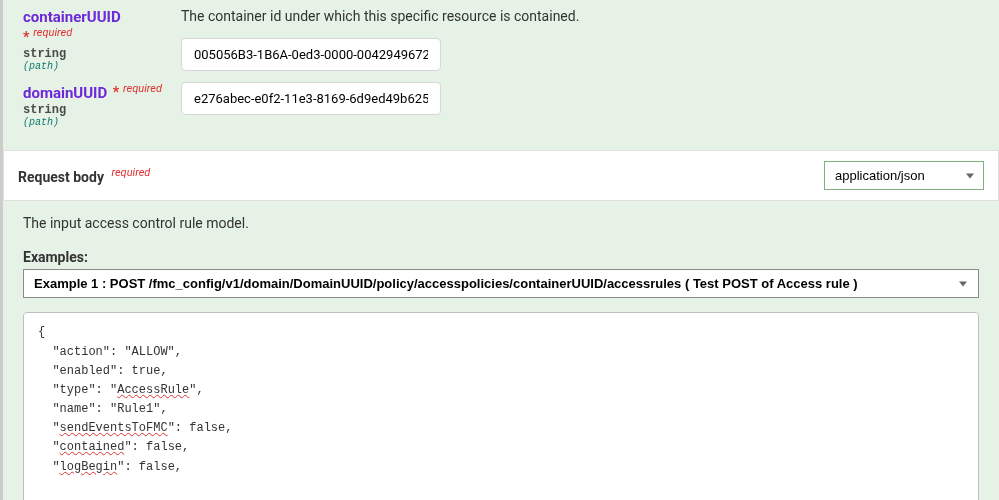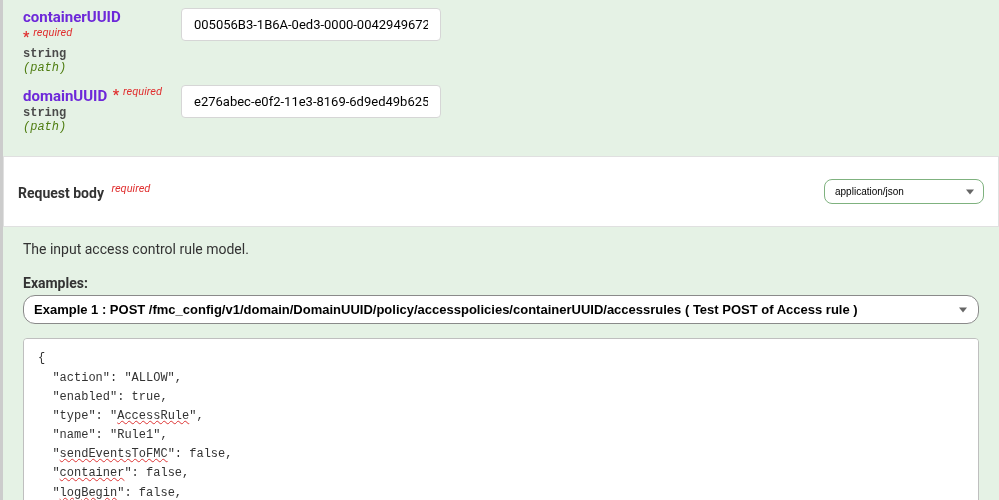--- a/index.html
+++ b/index.html
@@ -5,33 +5,33 @@
     * { box-sizing: border-box; margin: 0; padding: 0; }
     body { font-family: -apple-system, BlinkMacSystemFont, "Segoe UI", Roboto, sans-serif; font-size: 14px; background: #fff; color: #333; }
     .panel { background: #e5f2e5; border-left: 3px solid #ccc; }
     .param-section { padding: 8px 20px 12px 20px; }
     .param-row { display: flex; gap: 18px; margin-bottom: 10px; }
     .param-left { width: 140px; flex-shrink: 0; }
     .param-name { font-size: 15px; font-weight: 700; color: #6d28d9; display: inline; }
     .star { color: #e03030; font-weight: bold; margin-left: 2px; }
     .required-label { color: #e03030; font-size: 11px; vertical-align: super; margin-left: 4px; font-style: italic; }
     .param-type { font-family: "Courier New", monospace; font-size: 12px; font-weight: 700; color: #4a4a4a; margin-top: 2px; }
-    .param-in { font-family: "Courier New", monospace; font-size: 12px; font-style: italic; color: #4d7c0f; }
+    .param-in { font-family: "Courier New", monospace; font-size: 10px; font-style: italic; color: #0f766e; }
     .param-right { flex: 1; }
     .param-desc { font-size: 14px; color: #333; margin-bottom: 14px; }
     .value-input { background: #fff; border: 1px solid #d6d6d6; border-radius: 4px; padding: 8px 12px; font-size: 13px; min-width: 260px; display: inline-block; font-family: inherit; }
-    .request-body-bar { background: #fff; border: 1px solid #e0e0e0; display: flex; align-items: center; justify-content: space-between; padding: 22px 14px; margin-bottom: 0; gap: 9px; }
+    .request-body-bar { background: #fff; border: 1px solid #e0e0e0; display: flex; align-items: center; justify-content: space-between; padding: 10px 14px; margin-bottom: 0; gap: 9px; }
     .rb-left { font-size: 14px; font-weight: 700; color: #333; }
-    .content-type-select { border: 1px solid #7fb27f; border-radius: 8px; padding: 6px 28px 6px 10px; font-size: 10px; background: #fff; min-width: 160px; appearance: none; position: relative; }
+    .content-type-select { border: 1px solid #7fb27f; border-radius: 0; padding: 6px 28px 6px 10px; font-size: 13px; background: #fff; min-width: 160px; appearance: none; position: relative; }
     .select-wrap { position: relative; display: inline-block; }
     .select-wrap::after { content: ""; position: absolute; right: 10px; top: 50%; width: 0; height: 0; border-left: 4px solid transparent; border-right: 4px solid transparent; border-top: 5px solid #666; transform: translateY(-50%); pointer-events: none; }
     .body-area { padding: 14px 20px 0 20px; }
     .body-desc { font-size: 14px; color: #333; margin-bottom: 18px; }
     .examples-label { font-weight: 700; font-size: 14px; margin-bottom: 4px; }
-    .example-select { width: 100%; border: 1px solid #8a8a8a; border-radius: 12px; padding: 6px 28px 6px 10px; font-size: 13px; font-weight: 600; background: #fff; appearance: none; }
+    .example-select { width: 100%; border: 1px solid #8a8a8a; border-radius: 0; padding: 6px 28px 6px 10px; font-size: 13px; font-weight: 600; background: #fff; appearance: none; }
     .ex-select-wrap { position: relative; margin-bottom: 14px; }
     .ex-select-wrap::after { content: ""; position: absolute; right: 12px; top: 50%; width: 0; height: 0; border-left: 4px solid transparent; border-right: 4px solid transparent; border-top: 5px solid #666; transform: translateY(-50%); pointer-events: none; }
     .json-editor { background: #fff; border: 1px solid #bfbfbf; border-radius: 4px; padding: 10px 14px; font-family: "Courier New", monospace; font-size: 12px; line-height: 1.6; color: #333; height: 196px; overflow-y: scroll; position: relative; white-space: pre; }
     .json-editor .squiggly { text-decoration-line: underline; text-decoration-style: wavy; text-decoration-color: #d33; text-decoration-thickness: 1px; text-underline-offset: 1px; }
   </style>
 </head>
 <body>
 
 <div class="panel">
 
@@ -39,20 +39,21 @@
 
     <div class="param-row">
       <div class="param-left">
         <div>
           <span class="param-name">containerUUID</span><span class="star"> *</span><span class="required-label">required</span>
         </div>
         <div class="param-type">string</div>
         <div class="param-in">(path)</div>
       </div>
       <div class="param-right">
+        <div class="param-desc">The container id under which this specific resource is contained.</div>
         <input class="value-input" value="005056B3-1B6A-0ed3-0000-004294967299" style="">
       </div>
     </div>
 
     <div class="param-row">
       <div class="param-left">
         <div>
           <span class="param-name">domainUUID</span><span class="star"> *</span><span class="required-label">required</span>
         </div>
         <div class="param-type">string</div>
@@ -85,21 +86,21 @@
         <option>Example 1 : POST /fmc_config/v1/domain/DomainUUID/policy/accesspolicies/containerUUID/accessrules ( Test POST of Access rule )</option>
       </select>
     </div>
 
     <div class="json-editor"><span>{</span>
 <span>  "action": "ALLOW",</span>
 <span>  "enabled": true,</span>
 <span>  "type": "</span><span class="squiggly">AccessRule</span><span>",</span>
 <span>  "name": "Rule1",</span>
 <span>  "</span><span class="squiggly">sendEventsToFMC</span><span>": false,</span>
-<span>  "</span><span class="squiggly">container</span><span>": false,</span>
+<span>  "</span><span class="squiggly">contained</span><span>": false,</span>
 <span>  "</span><span class="squiggly">logBegin</span><span>": false,</span>
 
 
 
 
 
 
 
 
 

